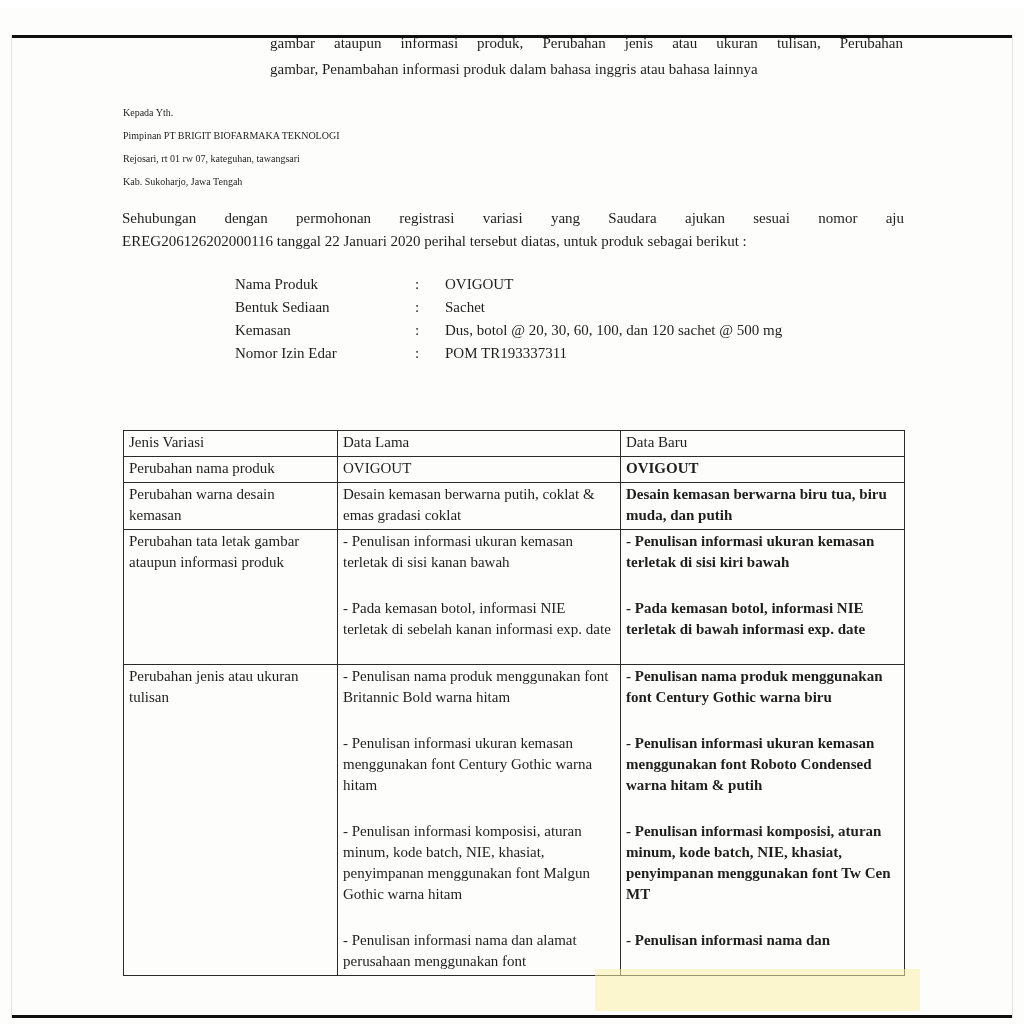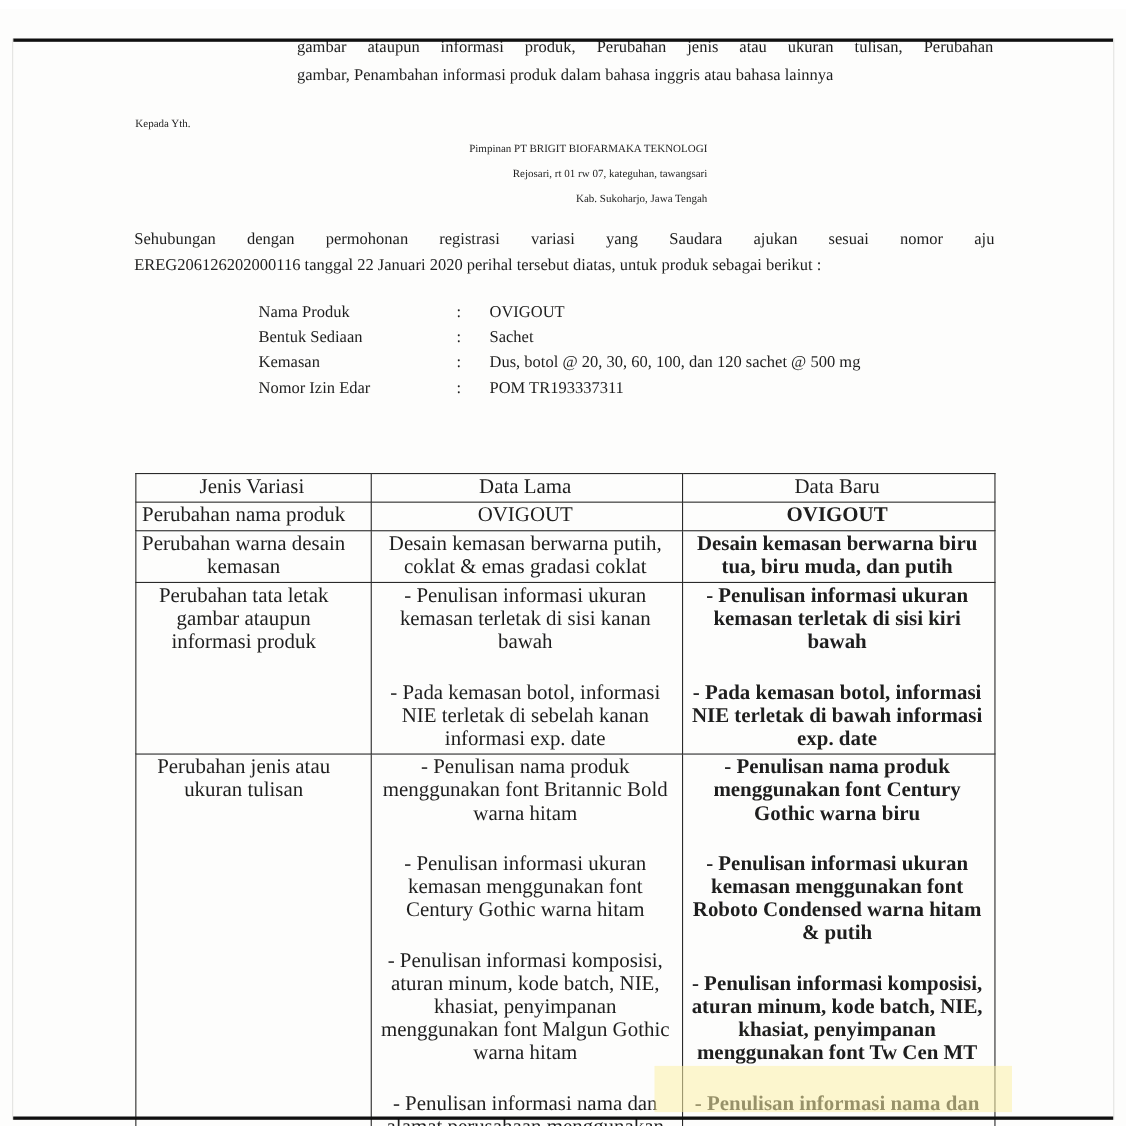--- a/index.html
+++ b/index.html
@@ -48,21 +48,21 @@
   .continuation .para:first-child { text-align: justify; text-align-last: justify; }
 
   .addressee {
     position: absolute;
     left: 123px;
     top: 93px;
     width: 520px;
     font-size: 10px;
     line-height: 23px;
   }
-  .addressee .para + .para { margin-top: 0; text-align: right; }
+  .addressee .para + .para { margin-top: 0; }
 
   .intro {
     position: absolute;
     left: 122px;
     top: 199px;
     width: 782px;
     font-size: 15px;
     line-height: 23px;
   }
   .intro .para:first-child { text-align: justify; text-align-last: justify; }
@@ -87,23 +87,23 @@
     z-index: 1;
   }
   table {
     border-collapse: collapse;
     table-layout: fixed;
     width: 781px;
   }
   th, td {
     border: 1px solid #2a2a2a;
     vertical-align: top;
-    text-align: center;
+    text-align: left;
     font-weight: normal;
-    font-size: 19px;
+    font-size: 15px;
     line-height: 21px;
     padding: 1px 8px 3px 5px;
   }
   th { height: 21px; }
   tr.r0 { height: 21px; }
   tr.r1 { height: 46px; }
   tr.r2 { height: 135px; }
   td.jenis { padding-right: 23px; }
   td.baru { font-weight: bold; }
   td .para + .para { margin-top: 25px; }

